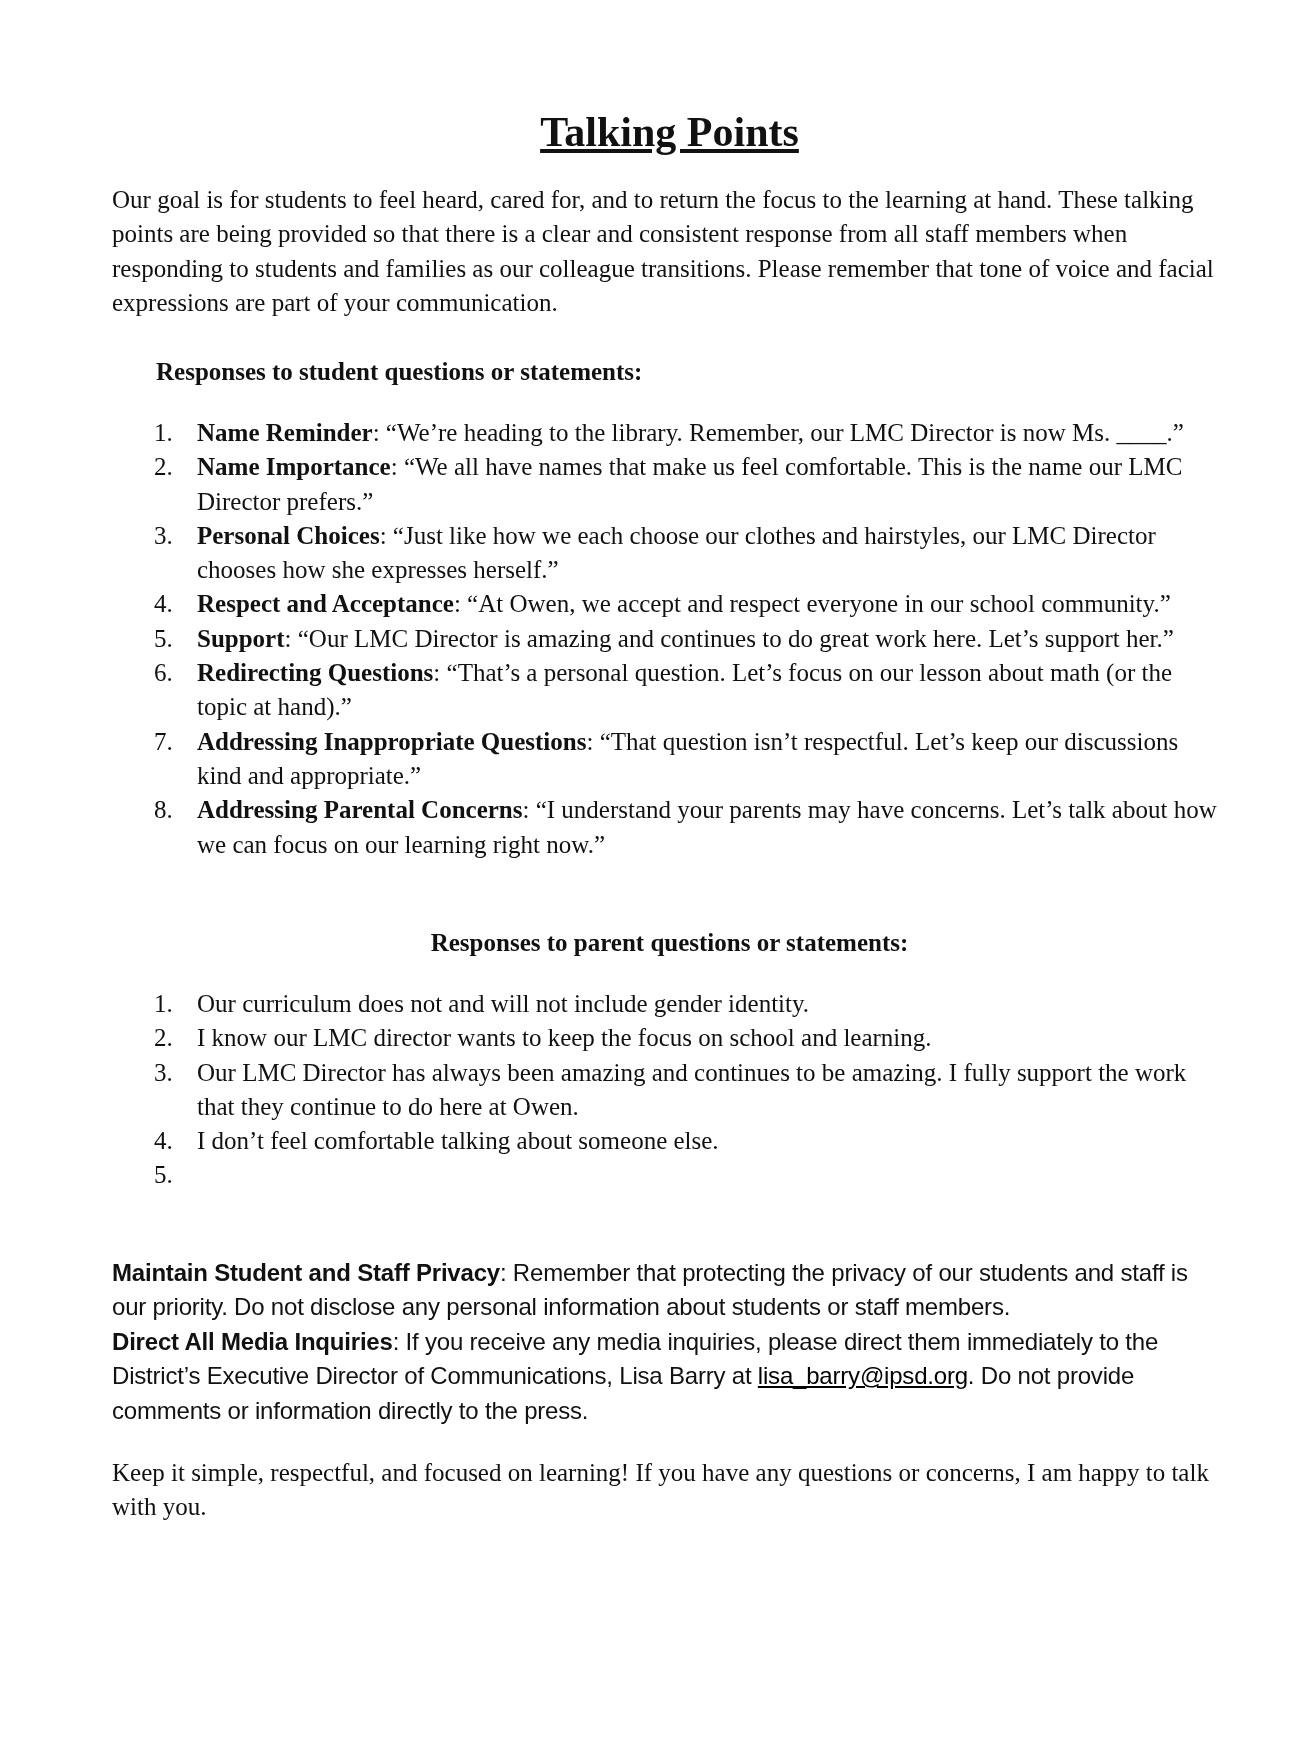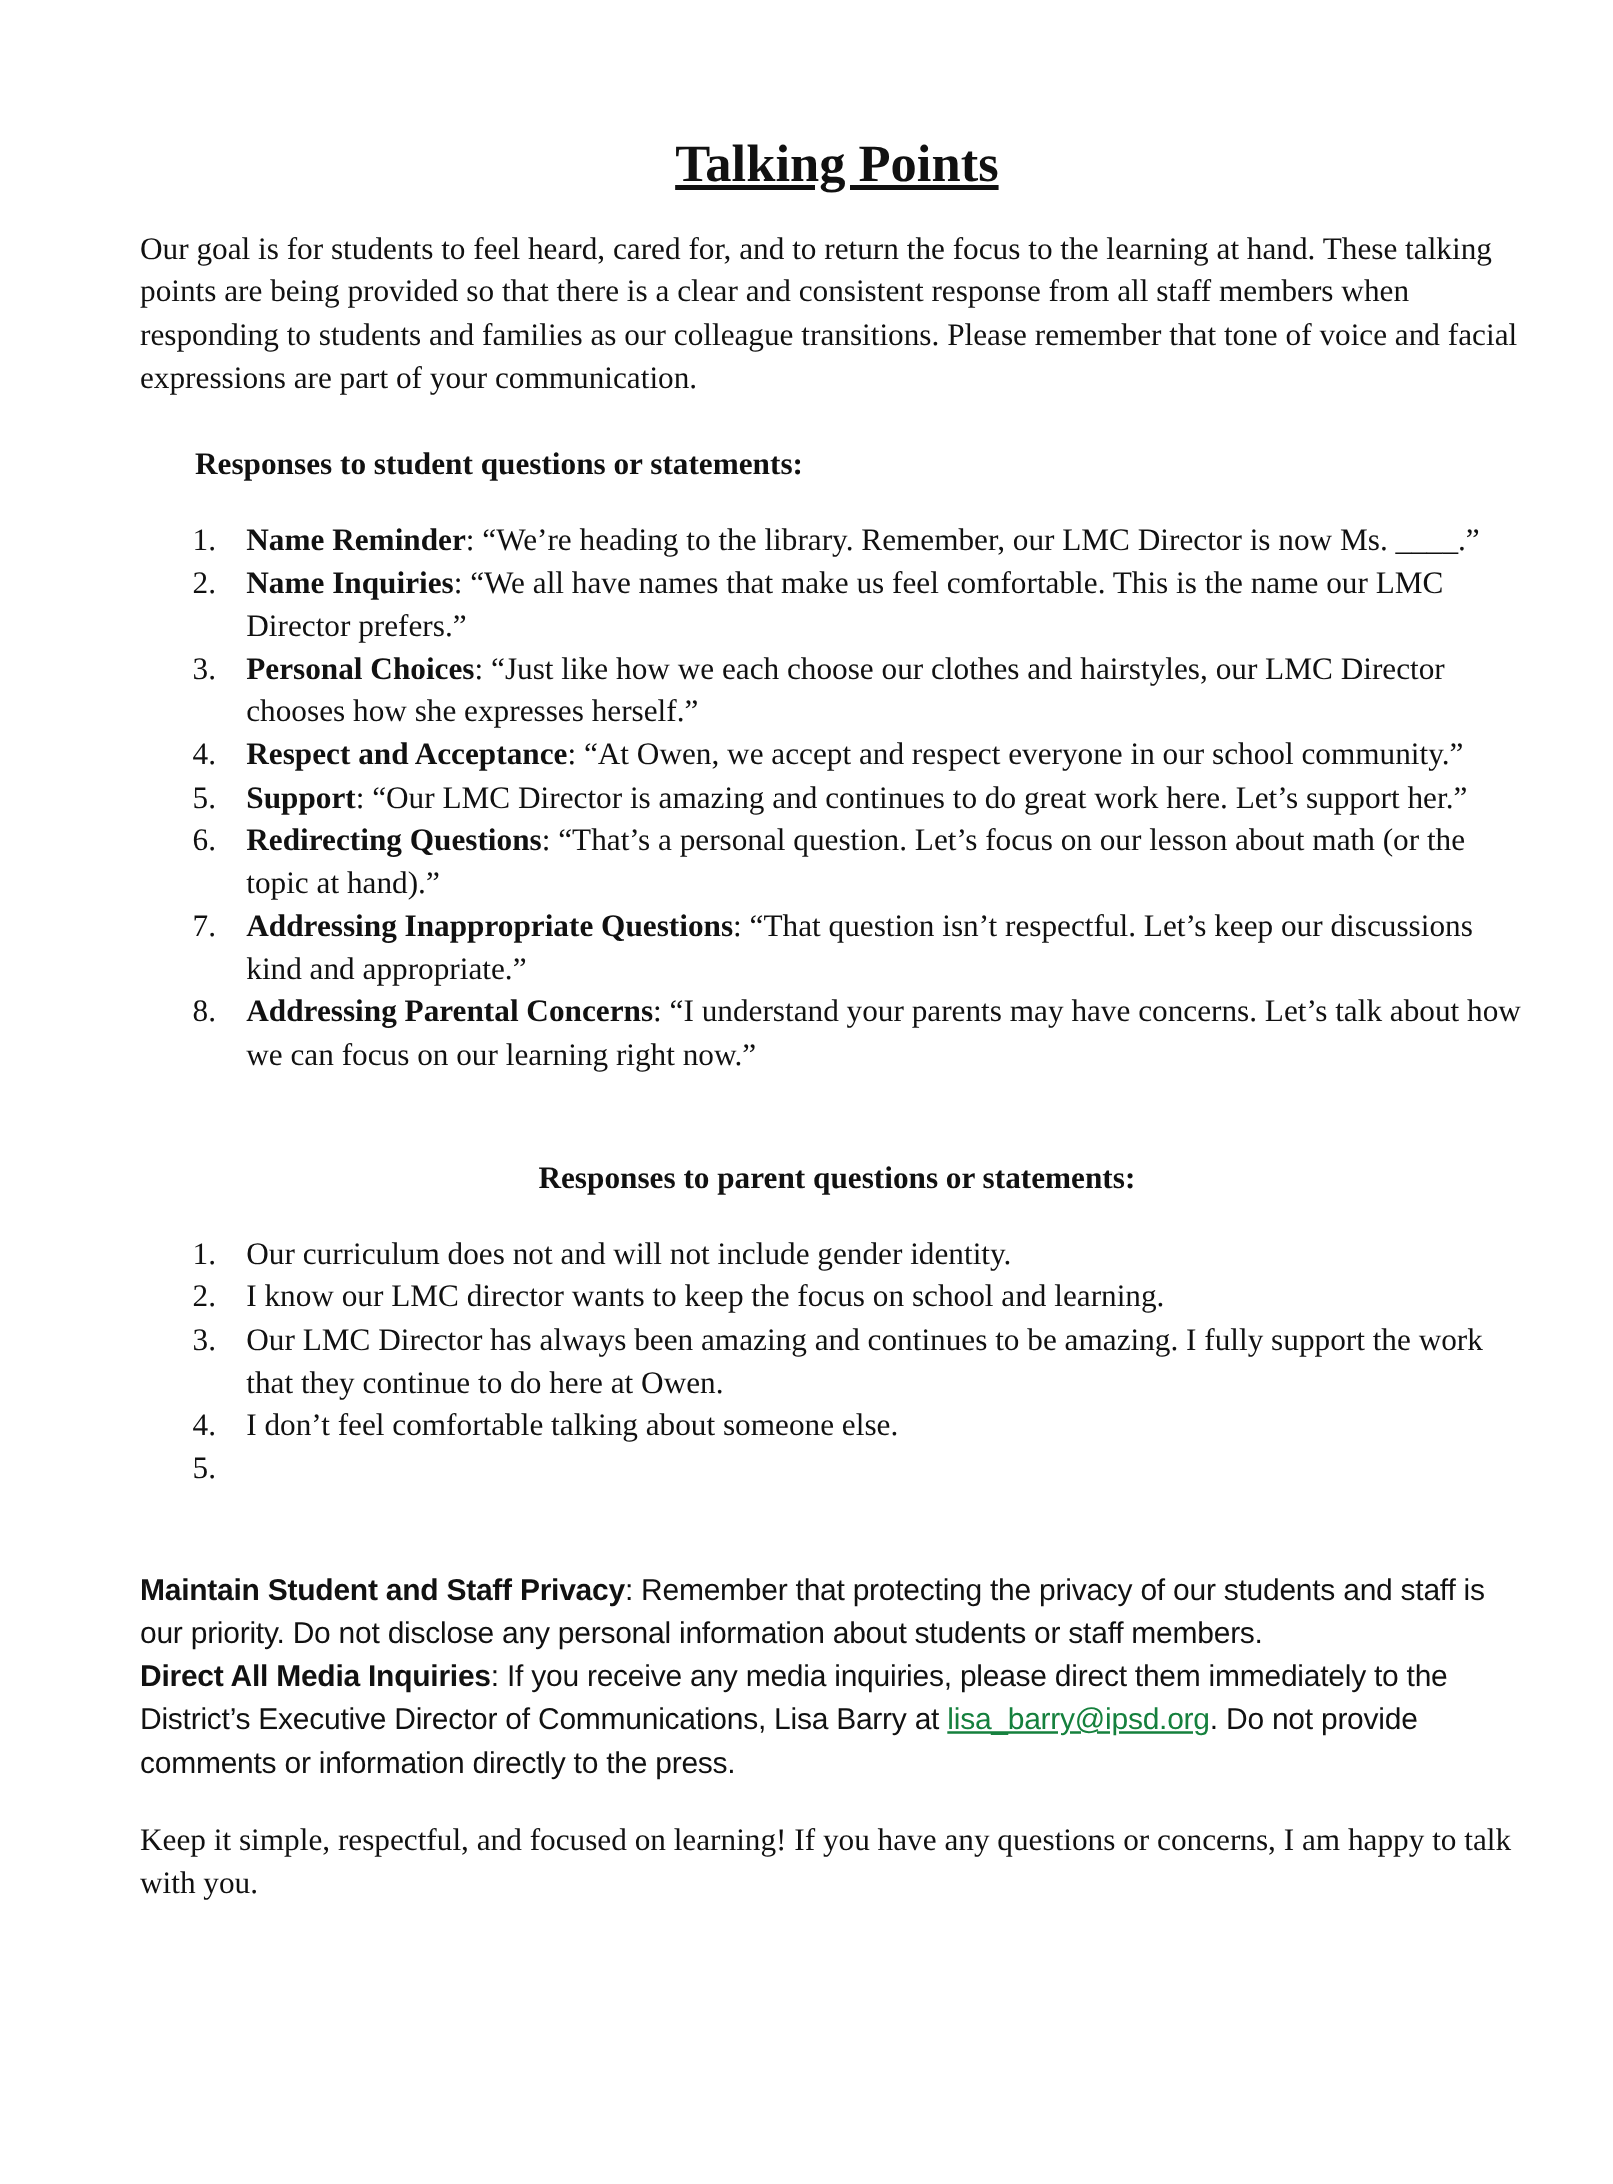--- a/index.html
+++ b/index.html
@@ -16,35 +16,35 @@
   ol { margin: 0; padding: 0; list-style: none; }
   ol li { position: relative; padding-left: 85px; }
   ol li .num { position: absolute; left: 42px; top: 0; }
   .list-student { top: 416px; }
   .h-parent { top: 926px; font-weight: bold; text-align: center; }
   .list-parent { top: 987px; }
   .privacy { top: 1256px; }
   .media { top: 1325px; }
   .closing { top: 1456px; }
   b { font-weight: bold; }
-  .email { color: #15803d; text-decoration: underline; text-align: center; }
+  .email { color: #000000; text-decoration: underline; text-align: center; }
 </style>
 </head>
 <body>
 
 <div class="page">
   <div class="title">Talking Points</div>
 
   <p class="block intro serif">Our goal is for students to feel heard, cared for, and to return the focus to the learning at hand. These talking points are being provided so that there is a clear and consistent response from all staff members when responding to students and families as our colleague transitions.  Please remember that tone of voice and facial expressions are part of your communication.</p>
 
   <div class="block h-student serif">Responses to student questions or statements:</div>
 
   <ol class="block list-student serif">
     <li><span class="num">1.</span><b>Name Reminder</b><span>: “We’re heading to the library. Remember, our LMC Director is now Ms. ____.”</span></li>
-    <li><span class="num">2.</span><b>Name Inquiries</b><span>: “We all have names that make us feel comfortable. This is the name our LMC Director prefers.”</span></li>
+    <li><span class="num">2.</span><b>Name Importance</b><span>: “We all have names that make us feel comfortable. This is the name our LMC Director prefers.”</span></li>
     <li><span class="num">3.</span><b>Personal Choices</b><span>: “Just like how we each choose our clothes and hairstyles, our LMC Director chooses how she expresses herself.”</span></li>
     <li><span class="num">4.</span><b>Respect and Acceptance</b><span>: “At Owen, we accept and respect everyone in our school community.”</span></li>
     <li><span class="num">5.</span><b>Support</b><span>: “Our LMC Director is amazing and continues to do great work here. Let’s support her.”</span></li>
     <li><span class="num">6.</span><b>Redirecting Questions</b><span>: “That’s a personal question. Let’s focus on our lesson about math (or the topic at hand).”</span></li>
     <li><span class="num">7.</span><b>Addressing Inappropriate Questions</b><span>: “That question isn’t respectful. Let’s keep our discussions kind and appropriate.”</span></li>
     <li><span class="num">8.</span><b>Addressing Parental Concerns</b><span>: “I understand your parents may have concerns. Let’s talk about how we can focus on our learning right now.”</span></li>
   </ol>
 
   <div class="block h-parent serif">Responses to parent questions or statements:</div>
 

